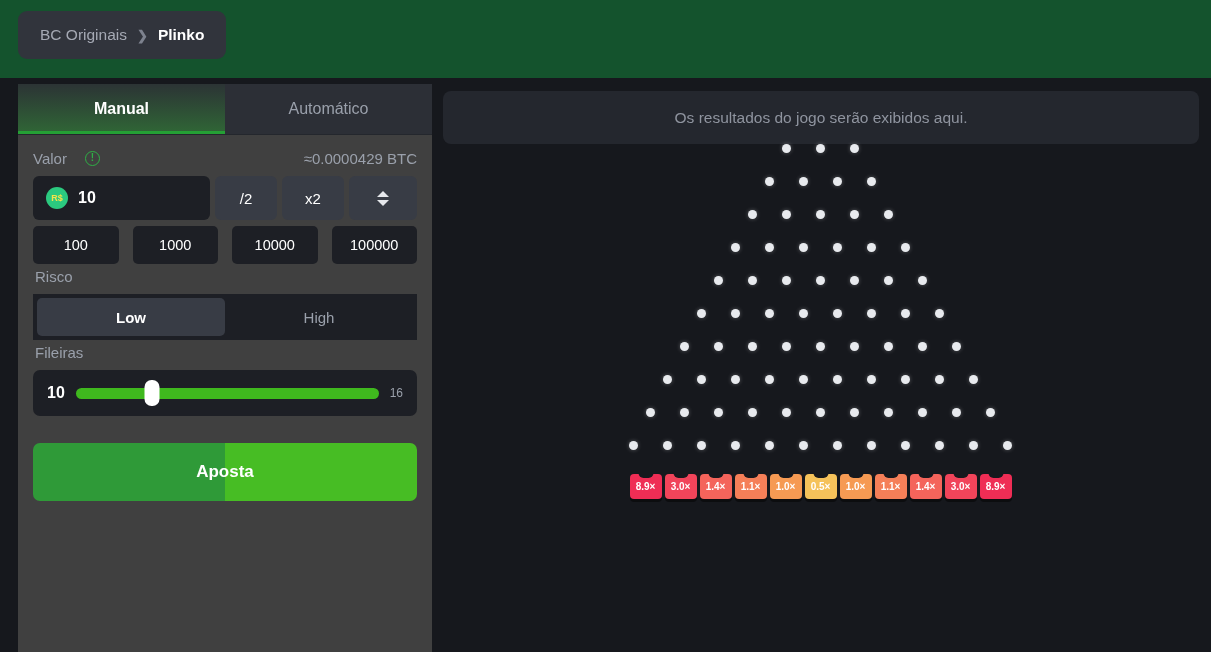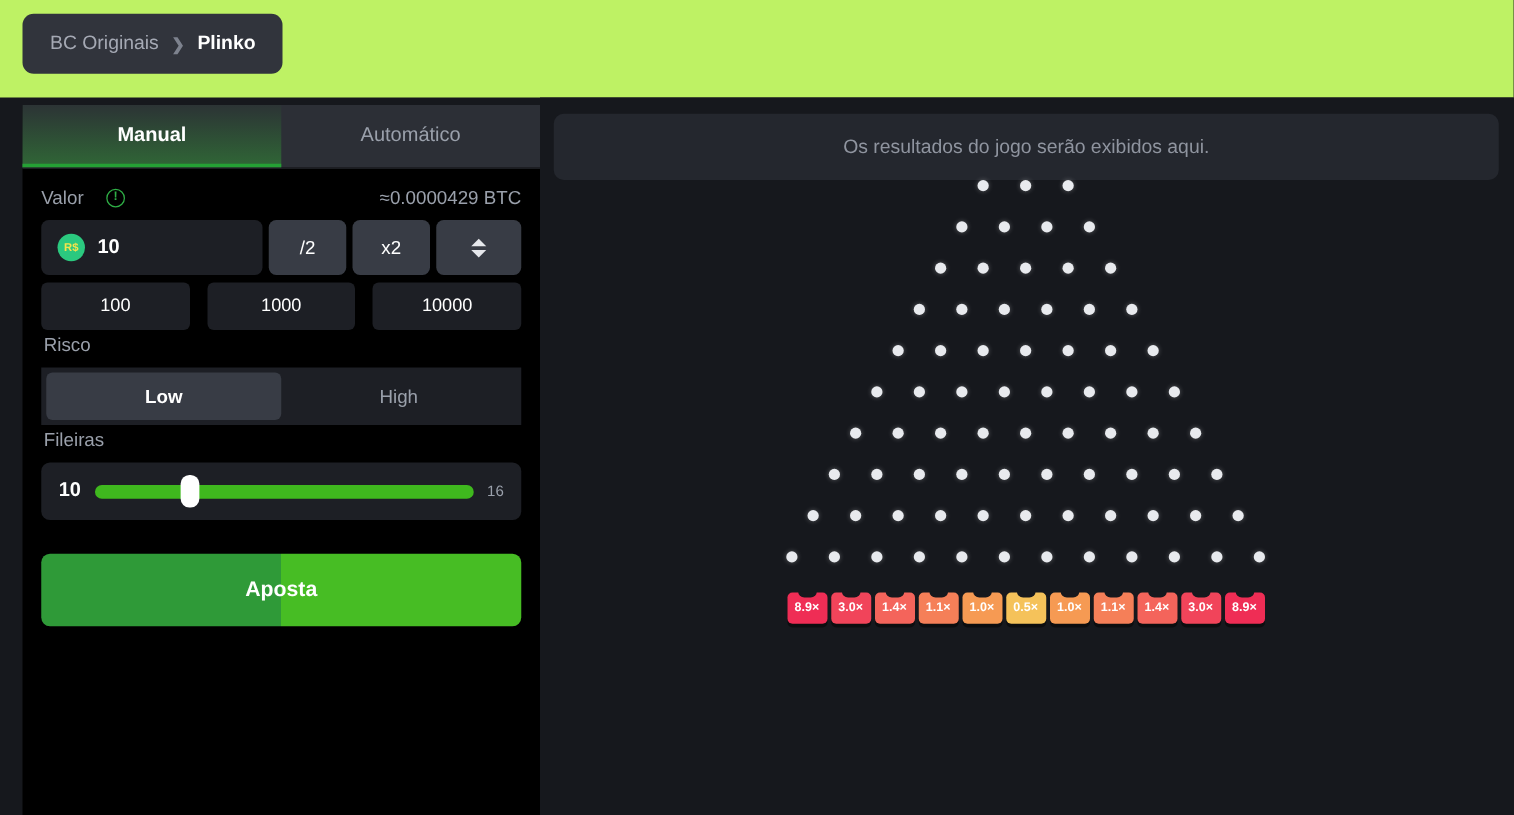--- a/index.html
+++ b/index.html
@@ -7,37 +7,37 @@
     width: 1211px; height: 652px;
     background: #16181d;
     font-family: "Liberation Sans", sans-serif;
     overflow: hidden;
   }
   #app { position: relative; width: 1211px; height: 652px; background: #16181d; }
 
   
   .header {
     position: absolute; left: 0; top: 0; width: 1211px; height: 78px;
-    background: #bef264;
+    background: #14532d;
   }
   .breadcrumb {
     position: absolute; left: 18px; top: 11px;
     height: 48px; padding: 0 22px;
     display: flex; align-items: center; gap: 10px;
     background: #31343c; border-radius: 9px;
   }
   .bc-parent { color: #a5a9b4; font-size: 15.5px; }
   .bc-sep { color: #7d828e; font-size: 13px; font-weight: bold; line-height: 1; }
   .bc-current { color: #ffffff; font-size: 15.5px; font-weight: bold; }
 
   
   .panel {
     position: absolute; left: 18px; top: 84px;
     width: 414px; height: 568px;
-    background: #000000;
+    background: #404040;
   }
   .tabs { display: flex; width: 100%; height: 50px; background: #2c2f36; }
   .tab {
     flex: 1; display: flex; align-items: center; justify-content: center;
     font-size: 16px; color: #9aa0ab; cursor: pointer; position: relative;
   }
   .tab.active {
     color: #ffffff; font-weight: bold;
     background: linear-gradient(180deg, rgba(42,84,45,0.12) 0%, rgba(49,122,54,0.75) 100%);
   }
@@ -227,20 +227,23 @@
       <div class="quick-row">
         <div class="quick-btn">
           <span>100</span>
         </div>
         <div class="quick-btn">
           <span>1000</span>
         </div>
         <div class="quick-btn">
           <span>10000</span>
         </div>
+        <div class="quick-btn">
+          <span>100000</span>
+        </div>
       </div>
 
       <div class="section-title">Risco</div>
       <div class="risk-group">
         <div class="risk-opt active">
           <span>Low</span>
         </div>
         <div class="risk-opt">
           <span>High</span>
         </div>

